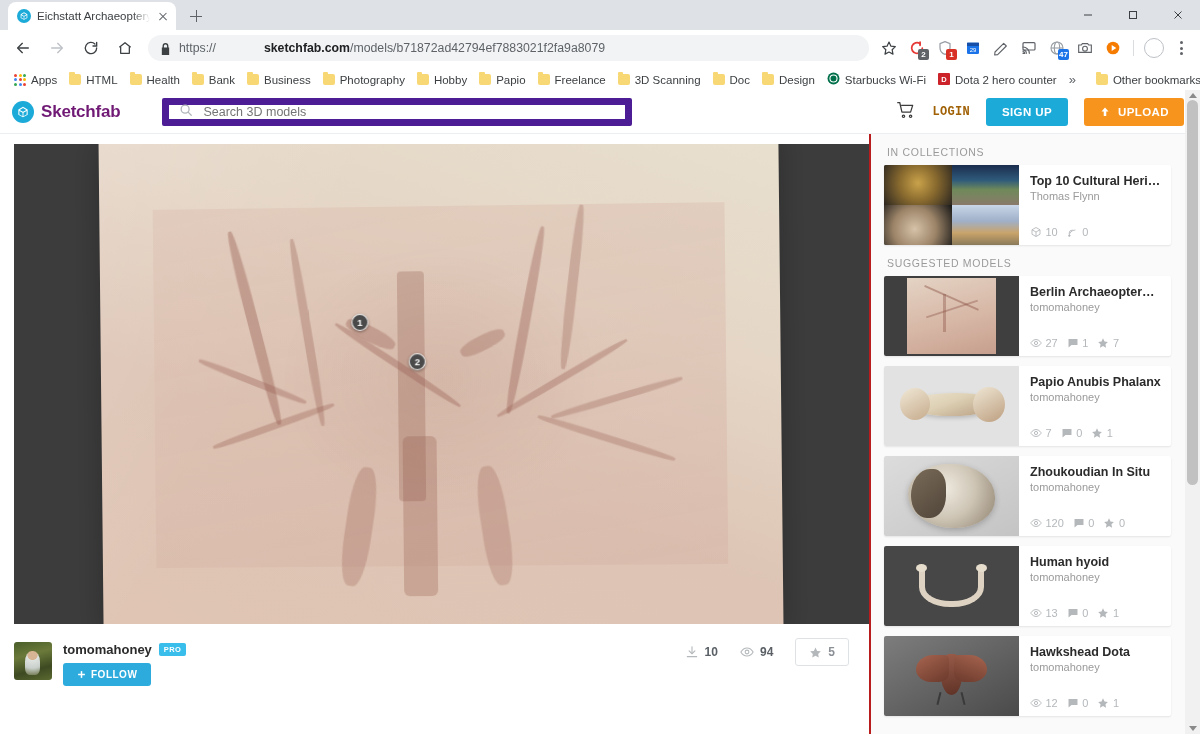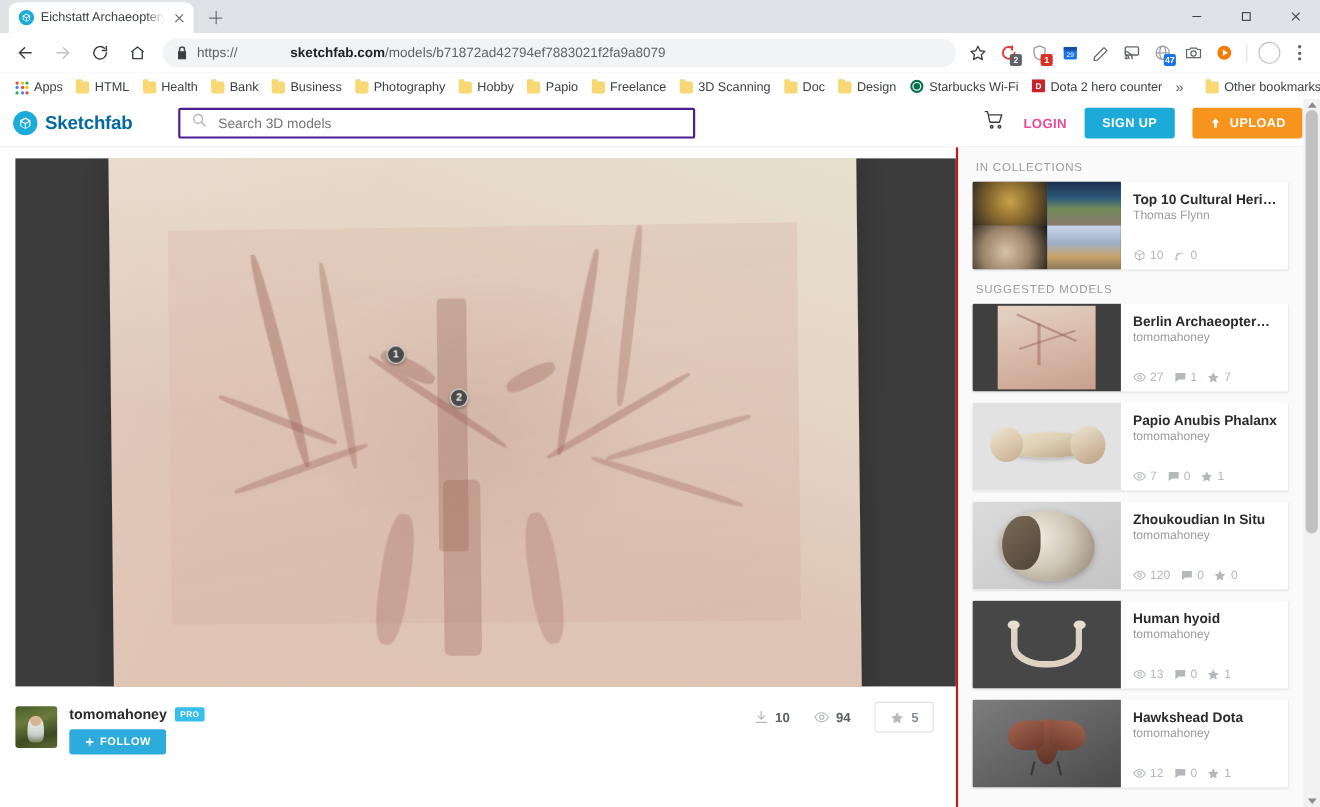--- a/index.html
+++ b/index.html
@@ -72,34 +72,34 @@
   .chev { color:#5f6368; font-size:13px; padding:0 6px; }
   .bm-divider { width:1px; height:16px; background:#dadce0; margin:0 4px; }
 
   
   .page { position:absolute; left:0; top:90px; width:1200px; height:644px; background:#fff; overflow:hidden; }
 
   .sf-header { height:44px; background:#fff; border-bottom:1px solid #eceff1; display:flex; align-items:center; padding:0 12px; }
   .sf-logo { display:flex; align-items:center; gap:7px; margin-right:20px; }
   .sf-logo-mark { width:22px; height:22px; border-radius:50%; background:#1caad9; display:flex; align-items:center; justify-content:center; }
   .sf-logo-mark svg { width:14px; height:14px; }
-  .sf-logo-text { font-size:17px; font-weight:bold; color:#0369a1; letter-spacing:-0.2px; }
+  .sf-logo-text { font-size:17px; font-weight:bold; color:#701a75; letter-spacing:-0.2px; }
   .sf-nav { display:flex; align-items:center; gap:20px; }
   .sf-nav-item { font-size:11.5px; font-weight:bold; color:#3c3c3c; letter-spacing:0.3px; display:flex; align-items:center; gap:5px; }
   .sf-nav-item.pink { color:#f0356d; }
   .caret { width:0; height:0; border-left:3.5px solid transparent; border-right:3.5px solid transparent; border-top:4px solid #9a9a9a; }
   .sf-nav-item.pink .caret { border-top-color:#f0356d; }
   .sf-search {
-    margin-left:22px; width:470px; height:28px; border:2px solid #4c1d95; border-radius:2px;
+    margin-left:22px; width:470px; height:28px; border:7px solid #4c1d95; border-radius:2px;
     display:flex; align-items:center; padding:0 10px; gap:8px; background:#fff;
   }
   .sf-search input { border:none; outline:none; font-size:12.5px; color:#9aa0a6; width:100%; font-family:"Liberation Sans", sans-serif; background:transparent; }
   .sf-right { margin-left:auto; display:flex; align-items:center; gap:16px; padding-right:4px; }
   .cart svg { width:20px; height:20px; }
-  .sf-login { font-size:12px; font-weight:bold; color:#ec4899; letter-spacing:0.3px; }
+  .sf-login { font-size:12px; font-weight:bold; color:#a16207; letter-spacing:0.3px;font-family:Liberation Mono, monospace; }
   .btn-signup { background:#1caad9; color:#fff; font-size:11.5px; font-weight:bold; letter-spacing:0.4px; padding:8px 16px; border-radius:3px; }
   .btn-upload { background:#f7941e; color:#fff; font-size:11.5px; font-weight:bold; letter-spacing:0.4px; padding:8px 15px; border-radius:3px; display:flex; align-items:center; gap:7px; }
 
   .body-wrap { display:flex; height:600px; }
   .left-col { width:869px; flex:0 0 auto; padding:0; }
   .viewer {
     margin:10px 0 0 14px; width:855px; height:480px; background:#3c3c3c; position:relative; overflow:hidden;
   }
   .slab {
     position:absolute; left:85px; top:-8px; width:680px; height:500px;

